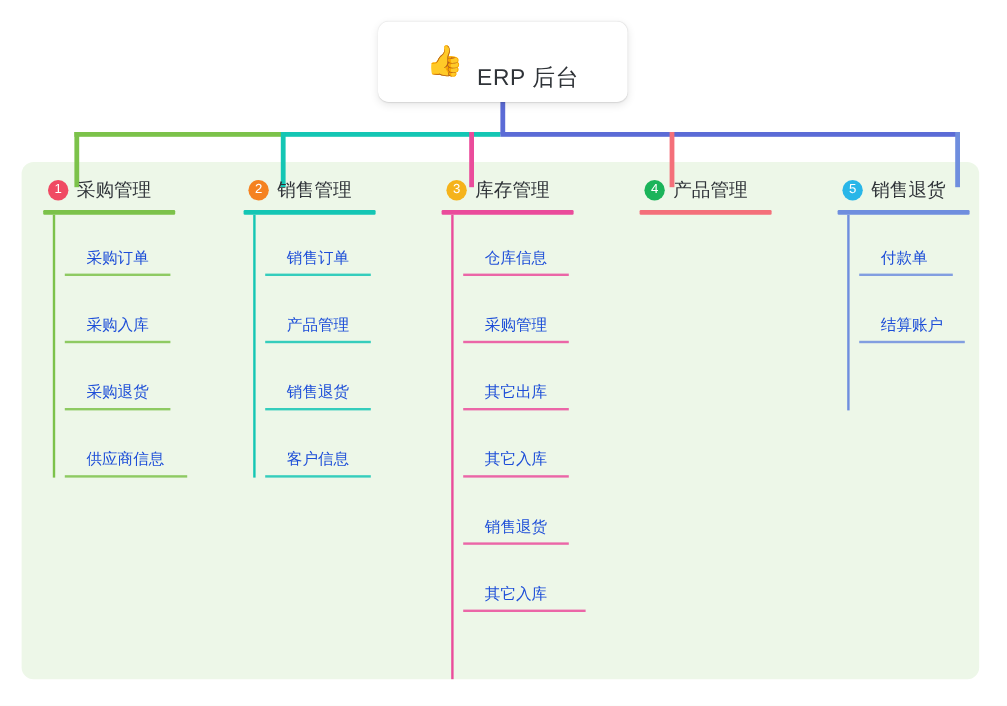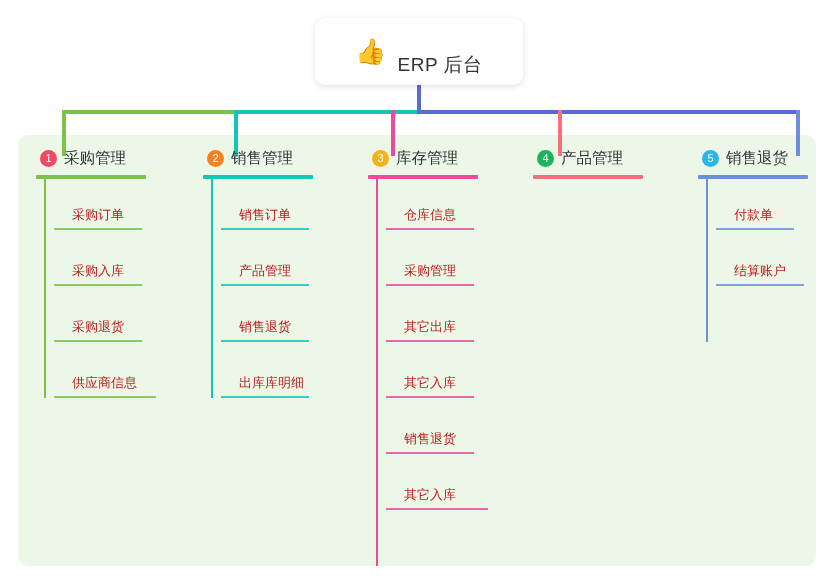--- a/index.html
+++ b/index.html
@@ -103,21 +103,21 @@
     background: currentColor;
   }
   .item {
     position: relative;
     height: 56px;
   }
   .item-label {
     position: absolute;
     left: 28px; bottom: 11px;
     font-size: 13px;
-    color: #b91c1c;
+    color: #1d4ed8;
     white-space: nowrap;
   }
   .item-rule {
     position: absolute;
     left: 10px; bottom: 5px;
     height: 1.6px;
     background: currentColor;
     opacity: 0.85;
   }
 </style>
@@ -186,21 +186,21 @@
           </div>
           <div class="item">
             <span class="item-label">产品管理</span>
             <div class="item-rule" style="width: 88px;"></div>
           </div>
           <div class="item">
             <span class="item-label">销售退货</span>
             <div class="item-rule" style="width: 88px;"></div>
           </div>
           <div class="item">
-            <span class="item-label">出库库明细</span>
+            <span class="item-label">客户信息</span>
             <div class="item-rule" style="width: 88px;"></div>
           </div>
         </div>
       </div>
       <div class="column" style="left: 368px; color: rgb(234, 76, 155);">
         <div class="col-head">
           <span class="badge" style="background: rgb(245, 179, 27);">3</span>
           <span class="col-title">库存管理</span>
         </div>
         <div class="head-rule" style="width: 110px; background: rgb(234, 76, 155);"></div>

